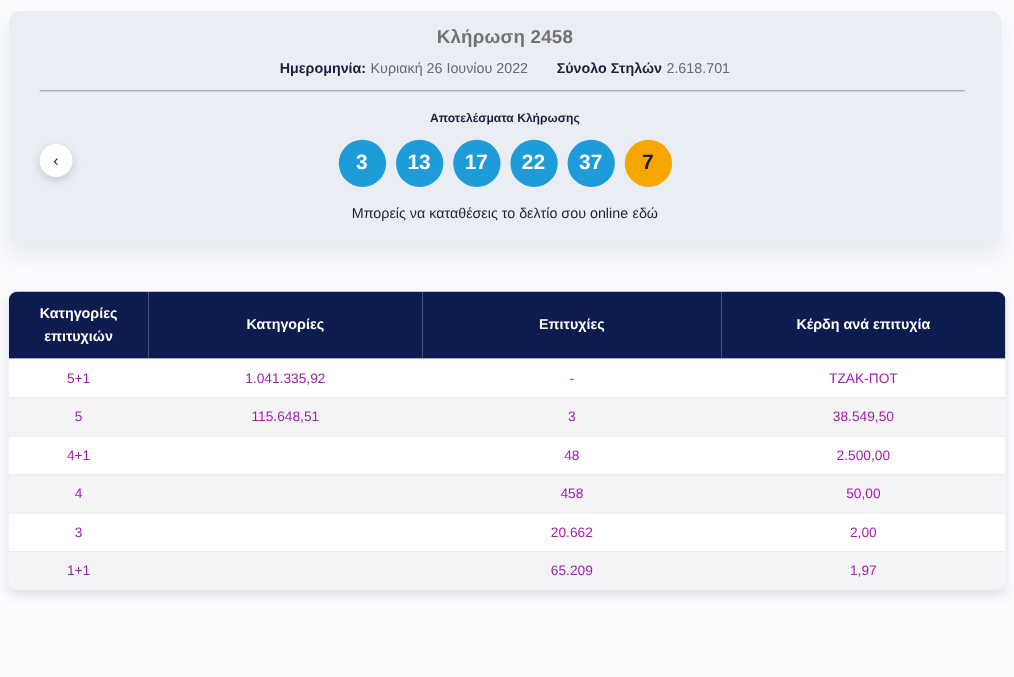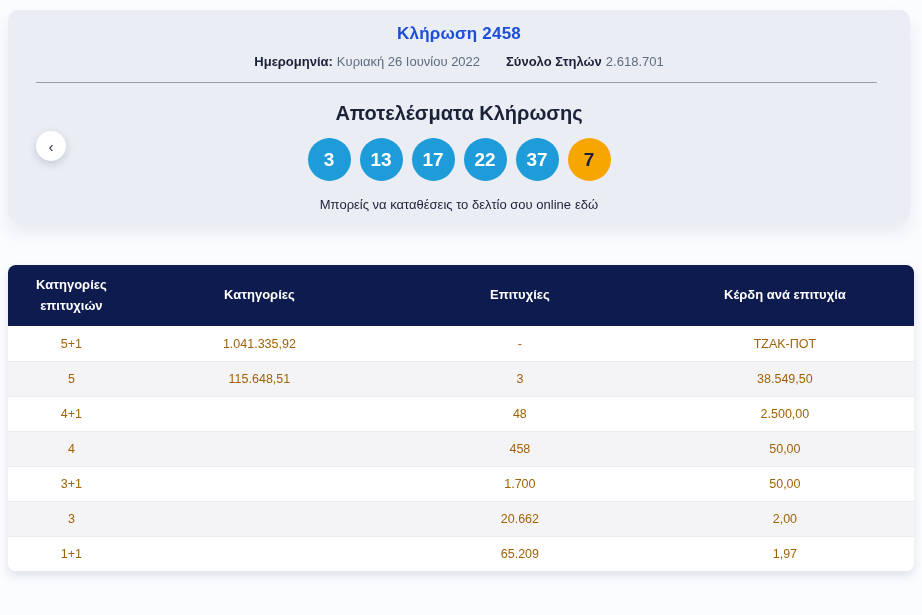--- a/index.html
+++ b/index.html
@@ -18,39 +18,39 @@
     position:absolute; left:8px; top:10px;
     width:902px; height:212px;
     background:#eaedf4;
     border-radius:10px;
     box-shadow:0 10px 18px rgba(140,150,175,0.18);
   }
   .draw-title {
     margin:14px 0 0 0;
     text-align:center;
     font-size:17px; font-weight:bold;
-    color:#1d4ed8;
+    color:#737373;
     letter-spacing:.2px;
   }
   .draw-meta {
     margin-top:10px;
     display:flex; justify-content:center; gap:26px;
     font-size:13px;
   }
   .draw-meta b { color:#1b2138; font-weight:bold; }
   .draw-meta .meta-value { color:#5f6b80; margin-left:4px; }
   .divider {
     margin:13px 33px 0 28px;
     border:none; border-top:1px solid #97a0b0;
     height:0;
   }
   .results-title {
     margin:19px 0 0 0;
     text-align:center;
-    font-size:20px; font-weight:bold;
+    font-size:11px; font-weight:bold;
     color:#1b2138;
   }
   .balls {
     margin-top:13px;
     display:flex; justify-content:center; align-items:center; gap:9px;
   }
   .ball {
     width:43px; height:43px; border-radius:50%;
     background:#1d9cd9; color:#ffffff;
     font-size:19px; font-weight:bold;
@@ -96,21 +96,21 @@
     background:#0d1b4e; color:#ffffff;
     height:61px; padding:0 4px;
     font-size:13px; font-weight:bold;
     text-align:center; vertical-align:middle;
     line-height:1.55;
   }
   thead th:first-child .th-text { display:inline-block; max-width:95px; }
   tbody td {
     height:35px; padding:0 8px;
     text-align:center; vertical-align:middle;
-    font-size:12.5px; color:#a16207;
+    font-size:12.5px; color:#a21caf;
     border-top:1px solid #eaebf0;
   }
   tbody tr:first-child td { border-top:none; }
   tbody tr:nth-child(odd)  { background:#ffffff; }
   tbody tr:nth-child(even) { background:#f4f4f7; }
 </style>
 </head>
 <body>
 
 <div class="page">
@@ -184,26 +184,20 @@
             <td>48</td>
             <td>2.500,00</td>
           </tr>
           <tr>
             <td>4</td>
             <td></td>
             <td>458</td>
             <td>50,00</td>
           </tr>
           <tr>
-            <td>3+1</td>
-            <td></td>
-            <td>1.700</td>
-            <td>50,00</td>
-          </tr>
-          <tr>
             <td>3</td>
             <td></td>
             <td>20.662</td>
             <td>2,00</td>
           </tr>
           <tr>
             <td>1+1</td>
             <td></td>
             <td>65.209</td>
             <td>1,97</td>

